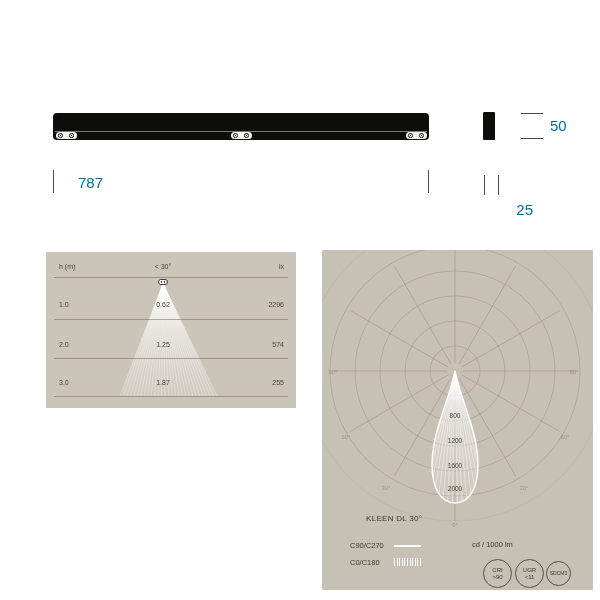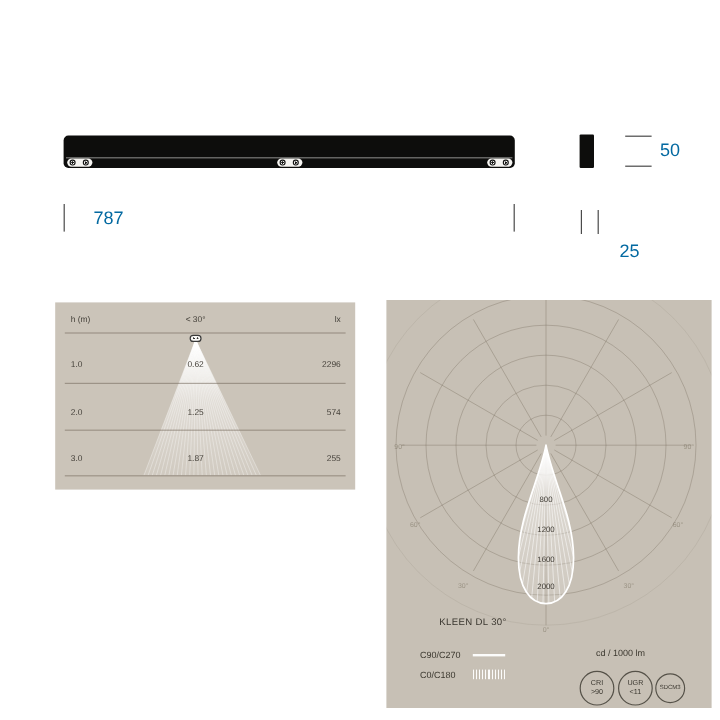--- a/index.html
+++ b/index.html
@@ -32,21 +32,21 @@
                       radial-gradient(circle at 70% 50%,#333 0 0.7px,rgba(0,0,0,0) 0.9px),#fbfaf7;}
 
   
   .panel-polar{left:322px;top:250px;width:271px;height:340px;background:#c7c0b5;overflow:hidden;}
   .polar-svg{position:absolute;left:0;top:0;width:271px;height:340px;}
   .pp-title{position:absolute;left:44px;top:264px;font-size:8px;letter-spacing:0.3px;color:#3a362f;}
   .pp-legend{position:absolute;left:28px;font-size:7.5px;color:#3c382f;line-height:1;}
   .sw-solid{position:absolute;left:72px;top:295px;width:27px;height:2px;background:rgba(255,255,255,0.95);}
   .sw-hatch{position:absolute;left:72px;top:308px;width:27px;height:8px;
             background:repeating-linear-gradient(90deg,rgba(255,255,255,0.95) 0 1px,rgba(0,0,0,0) 1px 2.6px);}
-  .pp-unit{position:absolute;left:150px;top:290px;width:90px;text-align:center;font-size:7.5px;color:#3c382f;}
+  .pp-unit{position:absolute;left:150px;top:290px;width:90px;text-align:left;font-size:7.5px;color:#3c382f;}
   .badge{position:absolute;border:1px solid #565249;border-radius:50%;display:flex;flex-direction:column;
          align-items:center;justify-content:center;color:#3c3831;box-sizing:border-box;line-height:1.1;}
   .badge .b1{font-size:6px;} .badge .b2{font-size:6px;}
   .badge-sdcm{font-size:5px;letter-spacing:0;}
 </style>
 </head>
 <body>
 
 <div id="stage">
 

